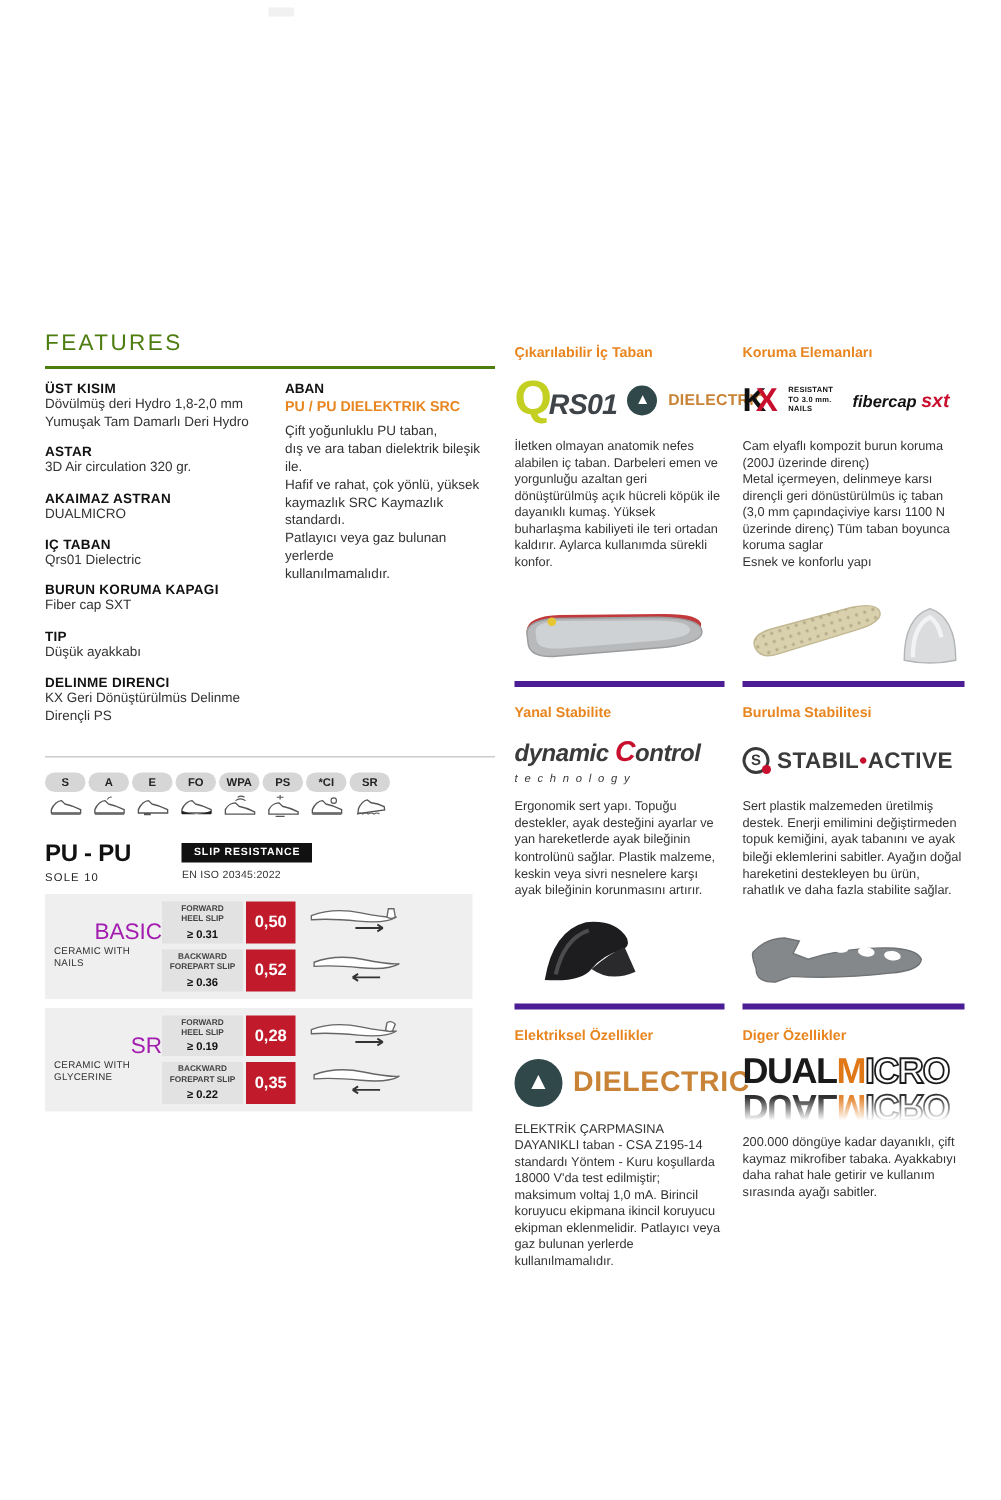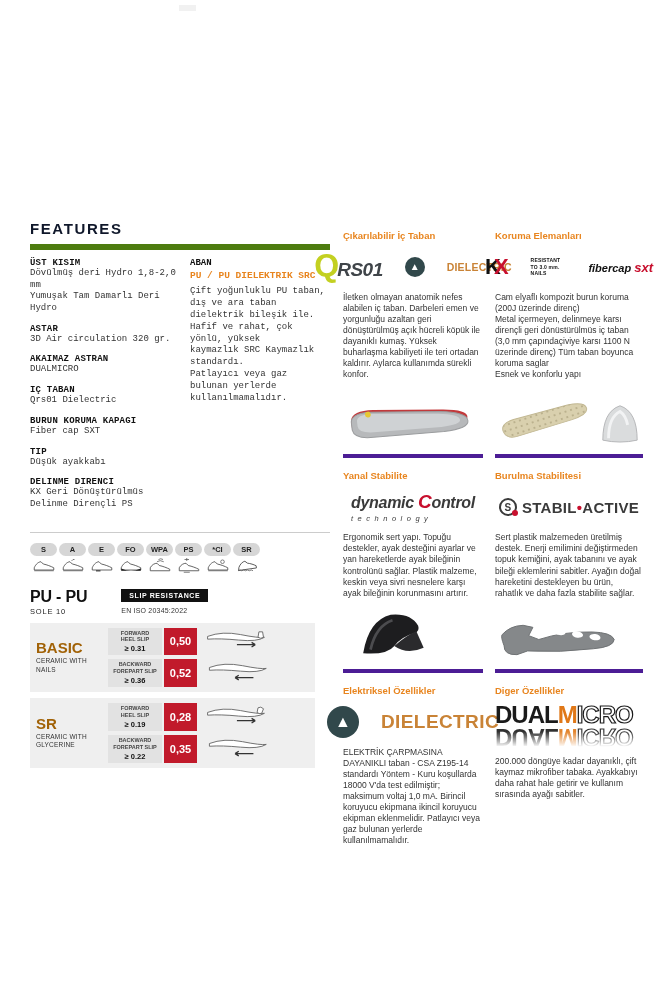--- a/index.html
+++ b/index.html
@@ -7,26 +7,26 @@
   .page {
     position:relative; width:667px; height:1000px; background:#fff;
     font-family:"Liberation Sans", sans-serif; color:#222; overflow:hidden;
   }
   .top-artifact { position:absolute; left:179px; top:5px; width:17px; height:6px; background:#f1f1f1; }
 
   .features-col { position:absolute; left:30px; top:220px; width:300px; }
   .tech-col     { position:absolute; left:343px; top:220px; width:296px; }
 
   h2.section {
-    font-size:15px; font-weight:700; letter-spacing:1.6px; color:#0f172a;
-    padding-bottom:7px; border-bottom:6px solid #4d7c0f; margin-bottom:8px;
+    font-size:15px; font-weight:400; letter-spacing:1.6px; color:#4d7c0f;
+    padding-bottom:7px; border-bottom:2px solid #4d7c0f; margin-bottom:8px;
   }
 
   
-  .feat-grid { display:flex; gap:8px; margin-top:8px;font-family:Liberation Mono, monospace; }
+  .feat-grid { display:flex; gap:8px; margin-top:8px; }
   .feat-left { width:152px; }
   .feat-right { width:140px; }
   .feat-item { margin-bottom:9px; }
   .feat-item .lbl { font-size:9px; font-weight:700; color:#111; letter-spacing:.2px; }
   .feat-item .val { font-size:9px; color:#333; line-height:1.3; white-space:pre-line; }
   .sole-lbl { font-size:9px; font-weight:700; color:#111; }
   .sole-mat { font-size:9.5px; font-weight:700; color:#E8851F; margin:2px 0 5px; }
   .sole-text { font-size:9px; color:#333; line-height:1.32; white-space:pre-line; }
 
   .divider { border-top:1px solid #cccccc; margin:12px 0 10px; }
@@ -39,37 +39,37 @@
   
   .slip { margin-top:12px; }
   .slip-head { display:flex; align-items:flex-start; margin-bottom:7px; }
   .slip-product { font-size:16px; font-weight:800; letter-spacing:-.2px; color:#111; line-height:1; }
   .slip-sole { font-size:7.5px; letter-spacing:.8px; color:#222; margin-top:2px; }
   .slip-right { margin-left:34px; display:flex; flex-direction:column; align-items:flex-start; }
   .slip-badge { background:#111; color:#fff; font-size:7px; font-weight:700; letter-spacing:.6px; padding:3px 8px; }
   .slip-std { font-size:7px; color:#333; margin-top:5px; letter-spacing:.2px; }
   .slip-row { background:#efefef; display:flex; align-items:center; padding:5px 6px; margin-bottom:6px; width:285px; }
   .slip-name { width:72px; }
-  .slip-name .nm { font-size:15px; font-weight:700; color:#a16207; line-height:1; }
+  .slip-name .nm { font-size:15px; font-weight:400; color:#a21caf; line-height:1;text-align:right; }
   .slip-name .variant { font-size:6.5px; color:#333; letter-spacing:.2px; margin-top:2px; white-space:pre-line; line-height:1.3; }
   .tests { display:flex; flex-direction:column; gap:4px; }
   .test { display:flex; align-items:stretch; }
   .t-label { background:#e2e2e2; width:54px; padding:2px 2px; text-align:center; display:flex; flex-direction:column; justify-content:center; }
   .t-label .tl { font-size:5.5px; color:#444; line-height:1.25; white-space:pre-line; font-weight:700; }
   .t-label .thr { font-size:7.5px; font-weight:800; color:#111; margin-top:1px; }
   .t-val { background:#c11a2b; color:#fff; width:33px; margin-left:2px; display:flex; align-items:center; justify-content:center; font-size:11px; font-weight:800; }
   .t-fig { margin-left:6px; display:flex; align-items:center; }
 
   
   .tech-grid { display:grid; grid-template-columns:140px 148px; column-gap:12px; margin-top:10px; }
   .tech-block { padding-bottom:8px; }
   .tech-block.hr { border-bottom:4px solid #4c1d95; margin-bottom:12px; }
   .tech-block h3 { font-size:9.5px; font-weight:700; color:#E8851F; margin-bottom:8px; }
   .tech-text { font-size:8.5px; color:#333; line-height:1.3; white-space:pre-line; }
-  .logo-row { display:flex; align-items:center; gap:22px; min-height:36px; margin-bottom:7px;justify-content:center; }
+  .logo-row { display:flex; align-items:center; gap:7px; min-height:36px; margin-bottom:7px; }
   .img-row { display:flex; align-items:flex-end; gap:8px; margin-top:8px; }
 
   .qrs-q { color:#C3D021; font-weight:800; font-size:32px; line-height:.8; letter-spacing:-2px; }
   .qrs-rest { font-style:italic; font-weight:800; font-size:19px; color:#3F4449; letter-spacing:-.5px; }
 
   .di-circ { width:20px; height:20px; min-width:20px; border-radius:50%; background:#31484B; display:flex; align-items:center; justify-content:center; color:#fff; font-size:10px; line-height:1; }
   .di-text { color:#C98336; font-weight:700; font-size:10.5px; letter-spacing:.2px; }
   .di-circ.big { width:32px; height:32px; min-width:32px; font-size:16px; }
   .di-text.big { font-size:19px; letter-spacing:.4px; }
 

